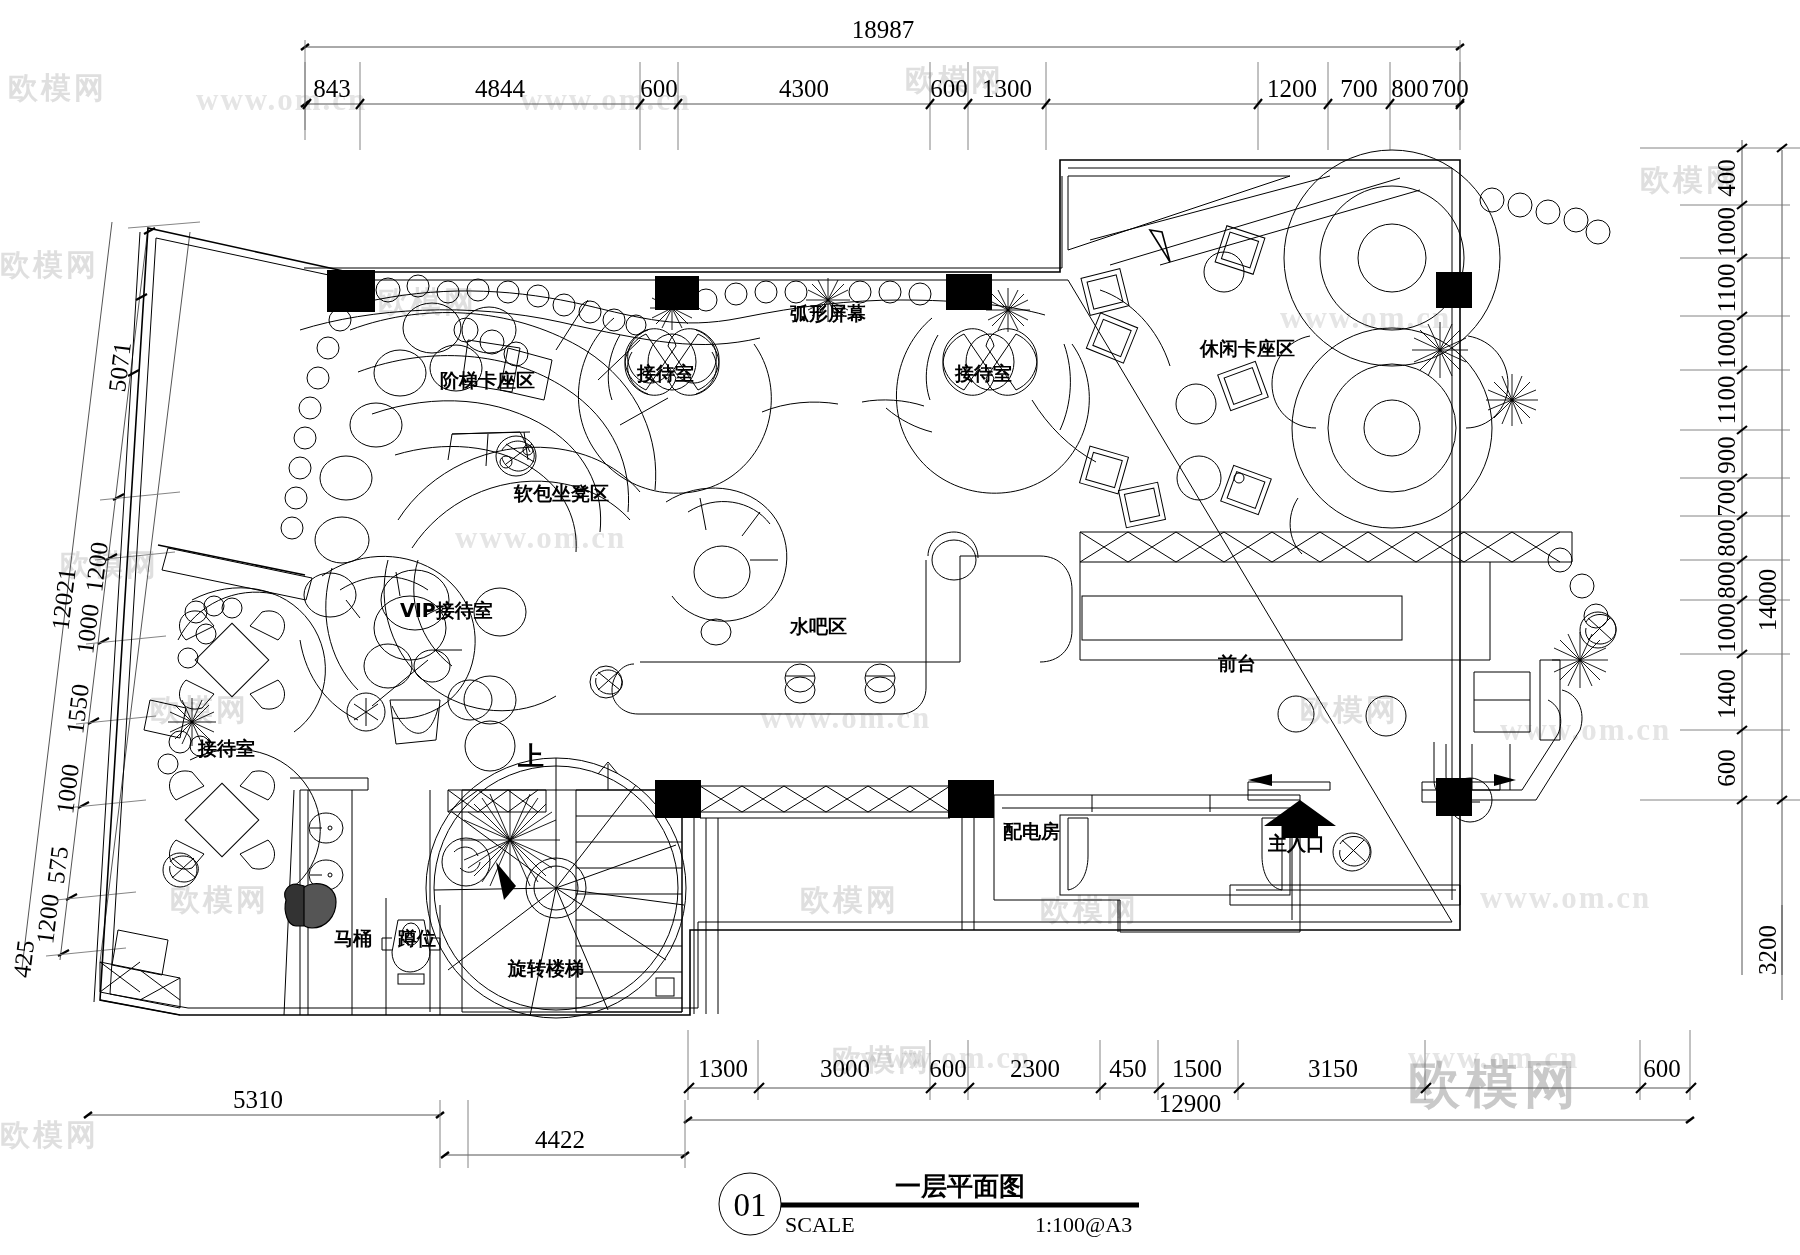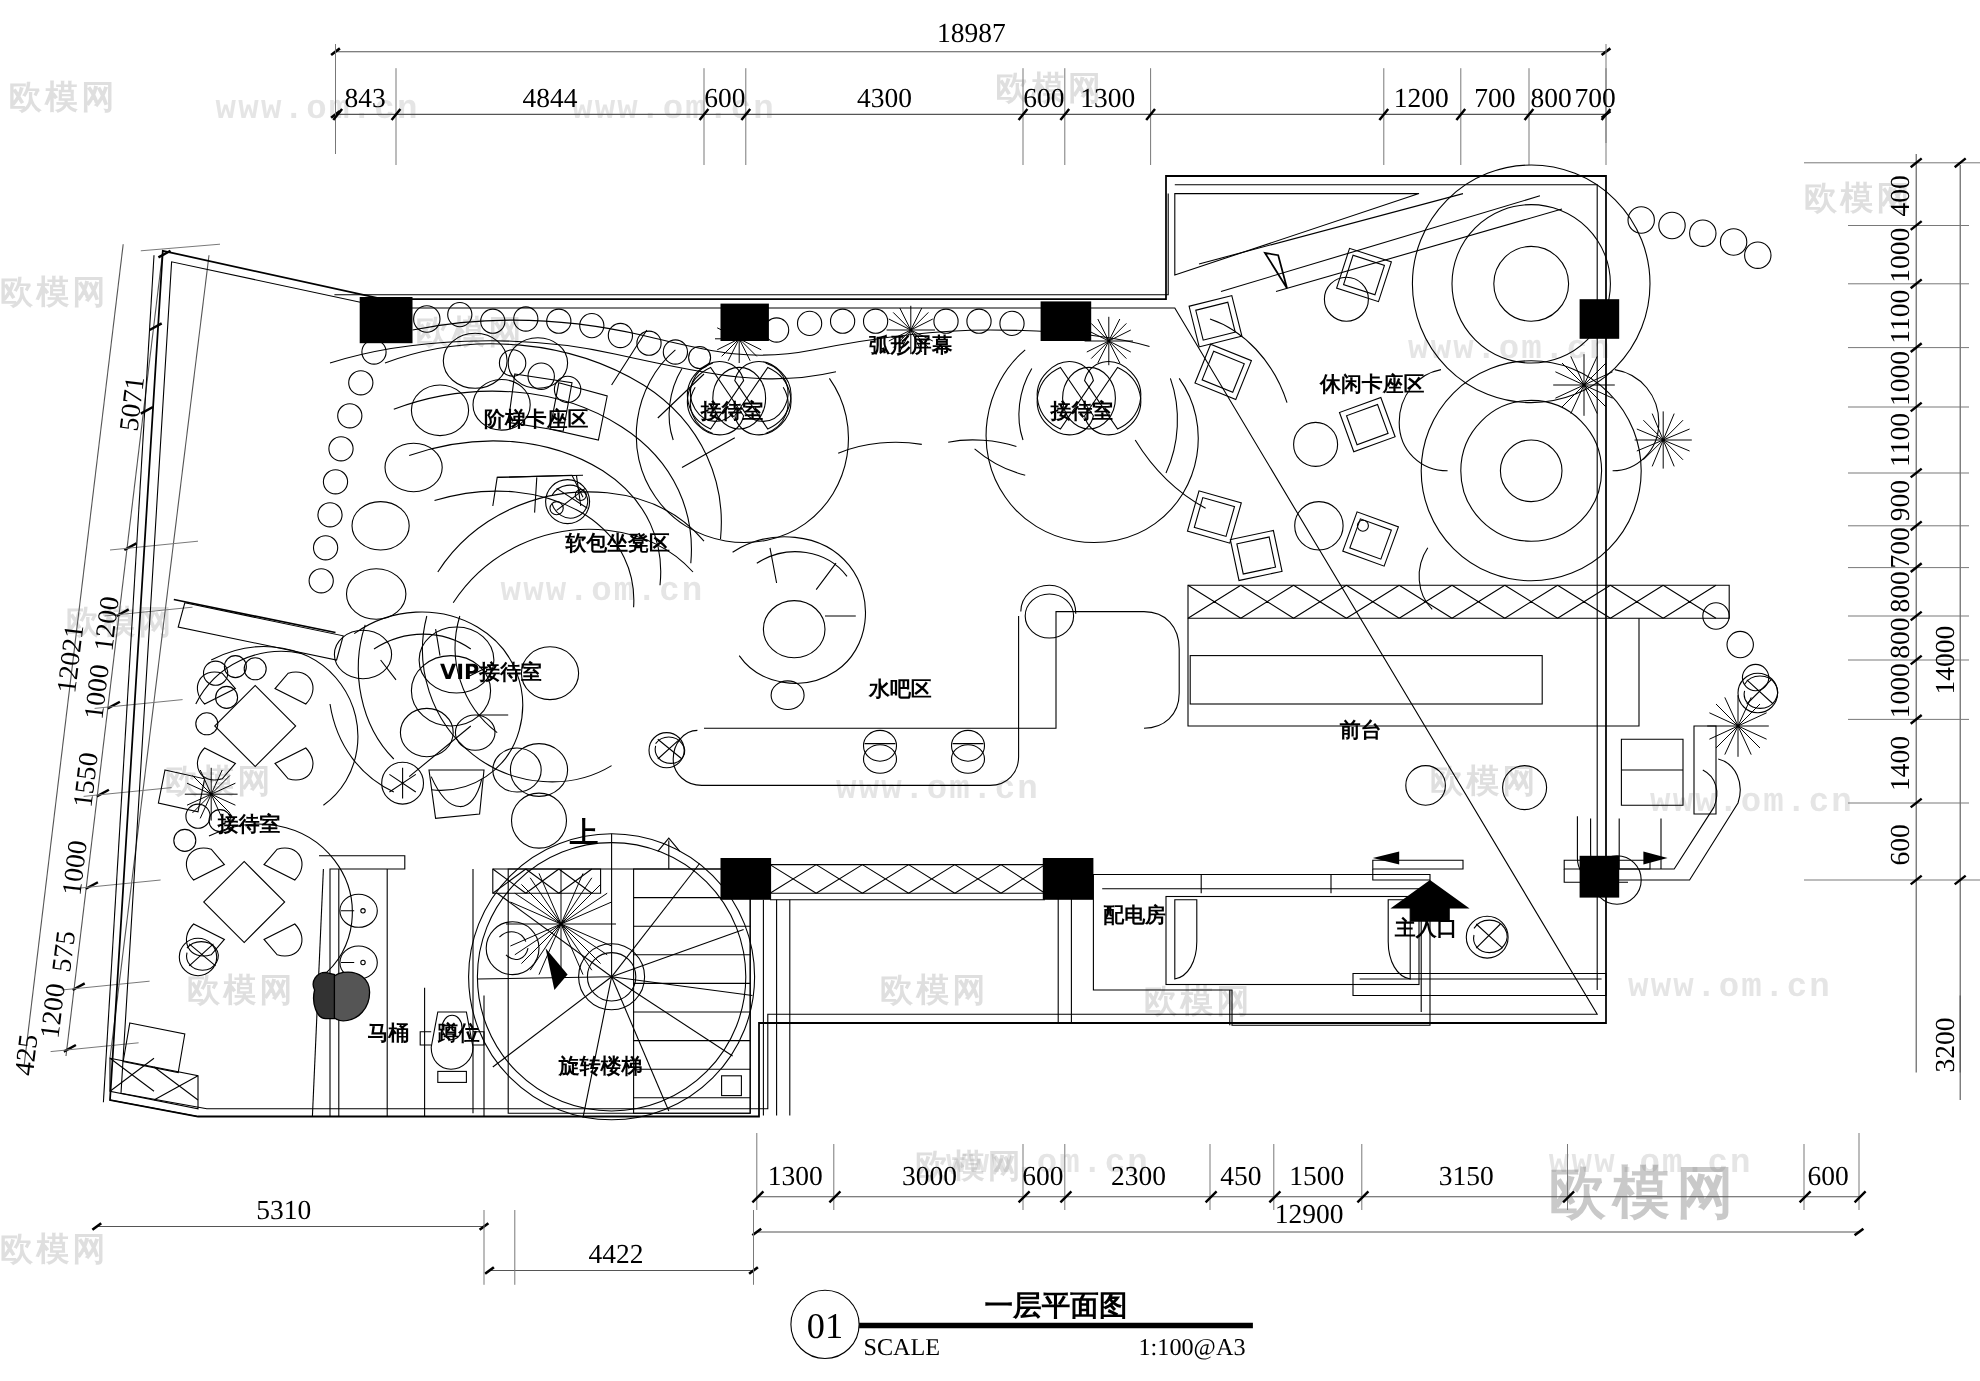--- a/index.html
+++ b/index.html
@@ -5,21 +5,21 @@
   html,body{margin:0;padding:0;background:#ffffff;}
   body{width:1800px;height:1255px;position:relative;overflow:hidden;
        font-family:"Liberation Serif","DejaVu Serif",serif;color:#000;}
   #stage{position:absolute;left:0;top:0;width:1800px;height:1255px;}
   svg#plan{position:absolute;left:0;top:0;width:1800px;height:1255px;}
   .dimtxt{font-family:"Liberation Serif",serif;font-size:25px;fill:#000;}
   .cntxt{font-family:"DejaVu Sans","Liberation Sans",sans-serif;font-size:19px;fill:#000;font-weight:700;}
   .cntxt-lg{font-family:"DejaVu Sans","Liberation Sans",sans-serif;font-size:26px;fill:#000;font-weight:700;}
   .lbl{font-family:"Liberation Serif",serif;font-size:22px;fill:#000;}
   .wm{position:absolute;color:rgba(150,150,150,0.30);
-      font-family:Liberation Mono, monospace;
+      font-family:Liberation Serif, serif;
       font-weight:700;pointer-events:none;white-space:nowrap;}
   .wm-url{color:rgba(160,160,160,0.28);font-size:31px;letter-spacing:2px;}
   .wm-cn{font-size:30px;letter-spacing:3px;}
   .wm-big{font-size:52px;letter-spacing:6px;color:rgba(120,120,120,0.40);}
   .thin{stroke:#000;stroke-width:1;fill:none;}
   .med{stroke:#000;stroke-width:1.6;fill:none;}
   .dim{stroke:#555;stroke-width:1;fill:none;}
   .ext{stroke:#777;stroke-width:0.9;fill:none;}
   .solid{fill:#000;stroke:none;}
   .wht{fill:#fff;stroke:#000;stroke-width:1;}

